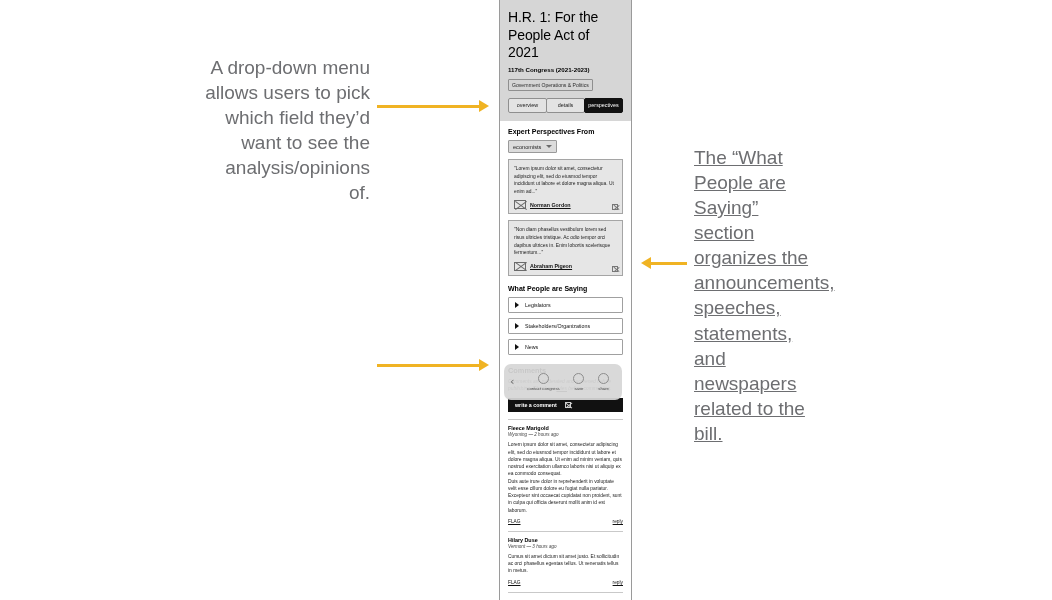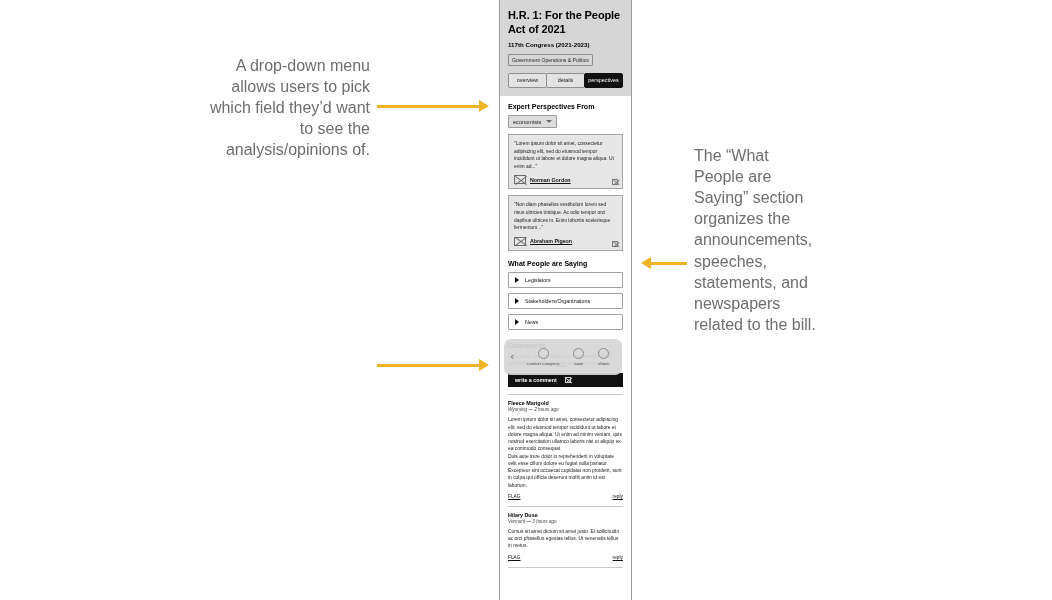--- a/index.html
+++ b/index.html
@@ -8,21 +8,21 @@
     background: #ffffff;
     font-family: "Liberation Sans", sans-serif;
     overflow: hidden;
   }
   .canvas { position: relative; width: 1052px; height: 600px; background:#fff; }
 
   
   .anno {
     position: absolute;
     color: #6d6e71;
-    font-size: 16px;
+    font-size: 19px;
     line-height: 1.32;
     font-family: "Liberation Sans", sans-serif;
   }
   .anno.right-al { text-align: right; }
   .anno.left-al  { text-align: left; }
 
   .arrow { position: absolute; height: 14px; }
   .arrow .shaft {
     position: absolute; top: 6px; height: 2.6px;
     background: #f0b323;
@@ -44,21 +44,21 @@
     background: #ffffff;
     border-left: 1px solid #9a9a9a;
     border-right: 1px solid #9a9a9a;
     overflow: hidden;
   }
   .phone-head {
     background: #d6d6d6;
     padding: 9px 8px 8px 8px;
   }
   .bill-title {
-    font-size: 11px; font-weight: bold; color: #000; line-height: 1.25;
+    font-size: 14px; font-weight: normal; color: #000; line-height: 1.25;
     letter-spacing: -0.1px;
   }
   .bill-congress {
     font-size: 6.2px; font-weight: bold; color: #000; margin-top: 4px;
   }
   .chip {
     display: inline-block; margin-top: 5px;
     border: 1px solid #8f8f8f; background: #d6d6d6;
     font-size: 5.1px; color: #2b2b2b; padding: 2px 3px; border-radius: 1px;
   }
@@ -192,21 +192,21 @@
   <div class="arrow to-right" style="left:377px; top:99px; width:112px;">
     <div class="shaft"></div>
     <div class="head"></div>
   </div>
 
   <div class="arrow to-right" style="left:377px; top:358px; width:112px;">
     <div class="shaft"></div>
     <div class="head"></div>
   </div>
 
-  <div class="anno left-al" style="left:694px; top:145px; width:124px;">The “What People are Saying” section organizes the announcements, speeches, statements, and newspapers related to the bill.</div>
+  <div class="anno left-al" style="left:694px; top:145px; width:124px;text-decoration:underline;">The “What People are Saying” section organizes the announcements, speeches, statements, and newspapers related to the bill.</div>
   <div class="arrow to-left" style="left:641px; top:256px; width:46px;">
     <div class="shaft"></div>
     <div class="head"></div>
   </div>
 
   <div class="phone">
 
     <div class="phone-head">
       <div class="bill-title">H.R. 1: For the People Act of 2021</div>
       <div class="bill-congress">117th Congress (2021-2023)</div>

